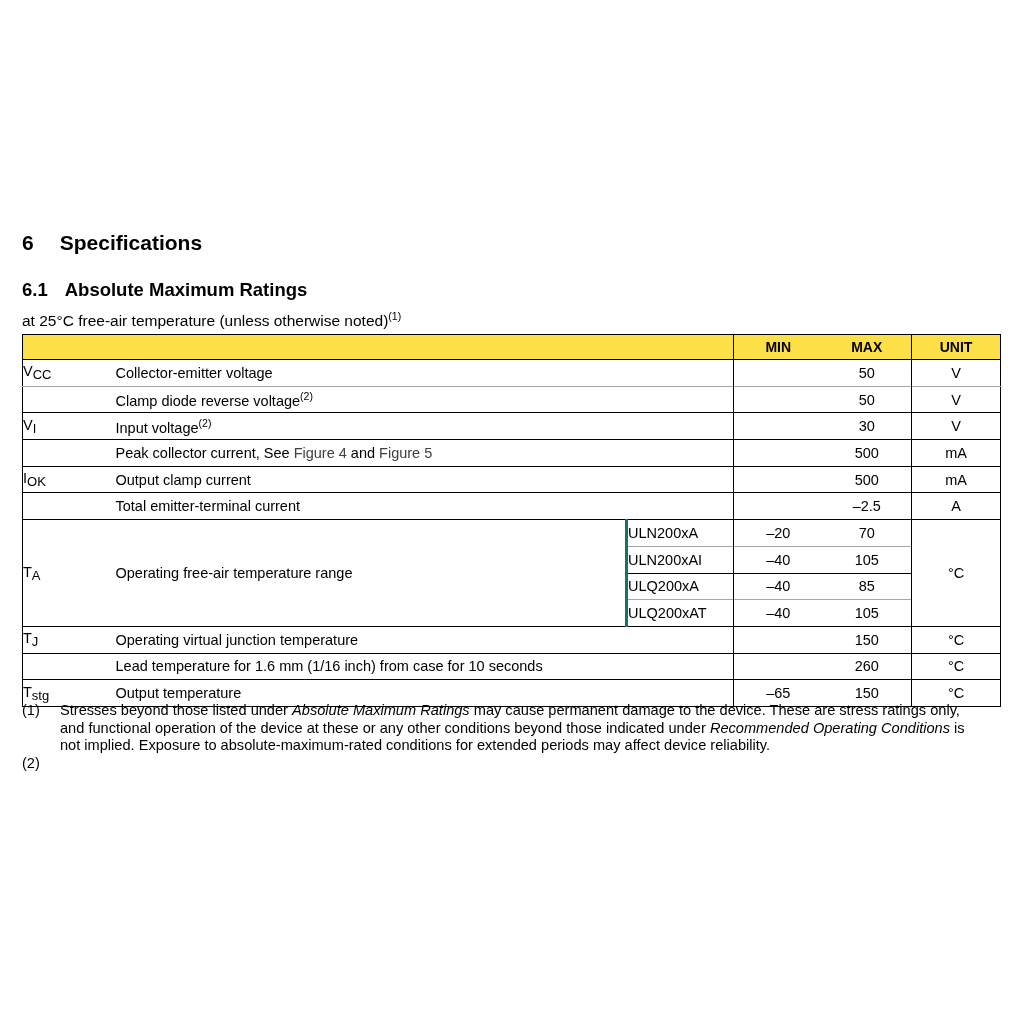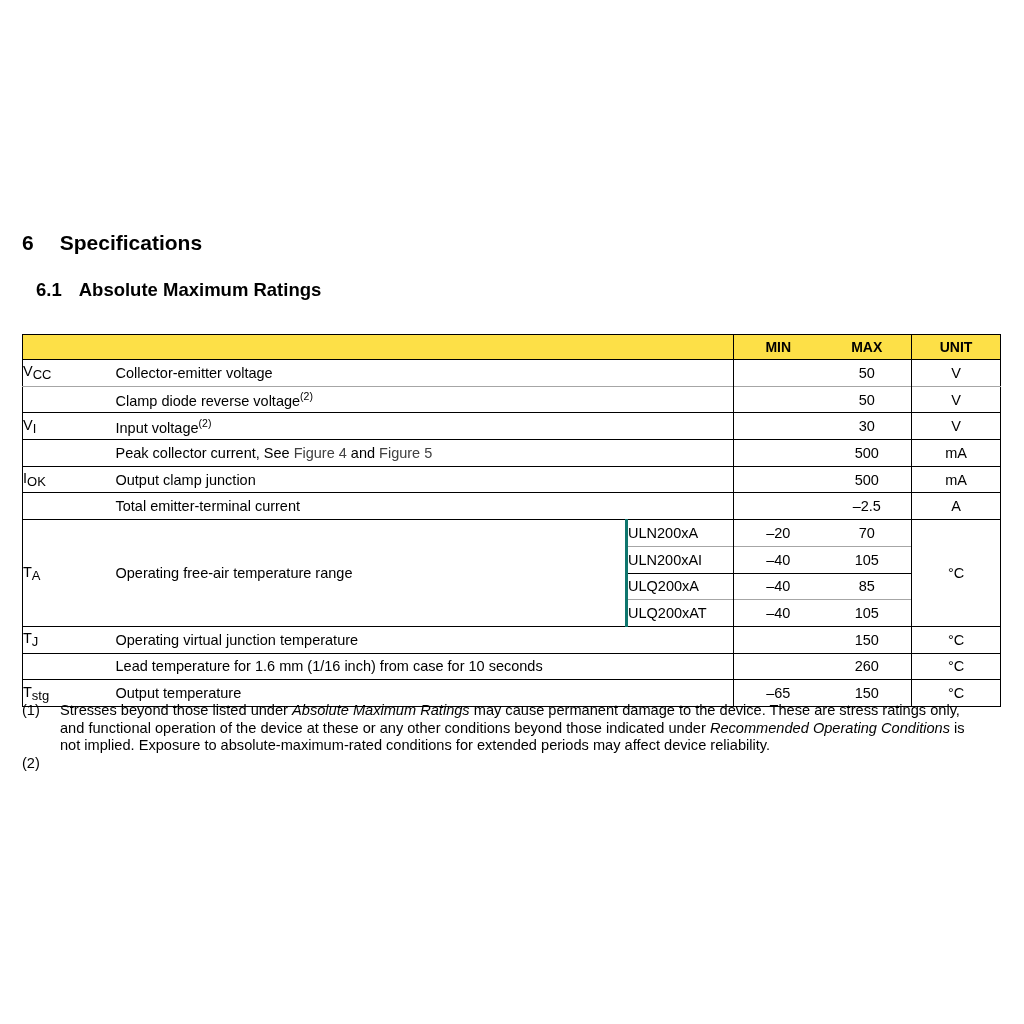--- a/index.html
+++ b/index.html
@@ -26,21 +26,21 @@
   }
   .h1 .num { display: inline-block; margin-right: 26px; }
   .h2 {
     position: absolute;
     left: 22px;
     top: 279px;
     font-size: 18.5px;
     font-weight: bold;
     white-space: nowrap;
   }
-  .h2 .num { display: inline-block; margin-right: 17px; margin-left: 14px; }
+  .h2 .num { display: inline-block; margin-right: 17px; }
   .intro {
     position: absolute;
     left: 22px;
     top: 310px;
     font-size: 15.5px;
     white-space: nowrap;
   }
   sup.ref {
     font-size: 10.5px;
     vertical-align: 6px;
@@ -105,20 +105,23 @@
 <div class="page">
 
   <div class="h1">
     <span class="num">6</span><span>Specifications</span>
   </div>
 
   <div class="h2">
     <span class="num">6.1</span><span>Absolute Maximum Ratings</span>
   </div>
 
+  <div class="intro">
+    <span>at 25°C free-air temperature (unless otherwise noted)</span><sup class="ref">(1)</sup>
+  </div>
 
   <table class="amr">
     <colgroup>
       <col style="width:93px">
         <col style="width:511px">
         <col style="width:107px">
       <col style="width:89px">
         <col style="width:89px">
         <col style="width:89px">
     </colgroup>
@@ -154,21 +157,21 @@
         </tr>
         <tr class="bt-black">
           <td class="sym"></td>
           <td class="desc span-right" colspan="2"><span>Peak collector current, See </span><span class="fig-link">Figure 4</span><span> and </span><span class="fig-link">Figure 5</span></td>
           <td class="min bl"></td>
           <td class="max">500</td>
           <td class="unit">mA</td>
         </tr>
         <tr class="bt-black">
           <td class="sym">I<sub class="sym">OK</sub></td>
-          <td class="desc span-right" colspan="2"><span>Output clamp junction</span></td>
+          <td class="desc span-right" colspan="2"><span>Output clamp current</span></td>
           <td class="min bl"></td>
           <td class="max">500</td>
           <td class="unit">mA</td>
         </tr>
         <tr class="bt-black">
           <td class="sym"></td>
           <td class="desc span-right" colspan="2"><span>Total emitter-terminal current</span></td>
           <td class="min bl"></td>
           <td class="max">–2.5</td>
           <td class="unit">A</td>

